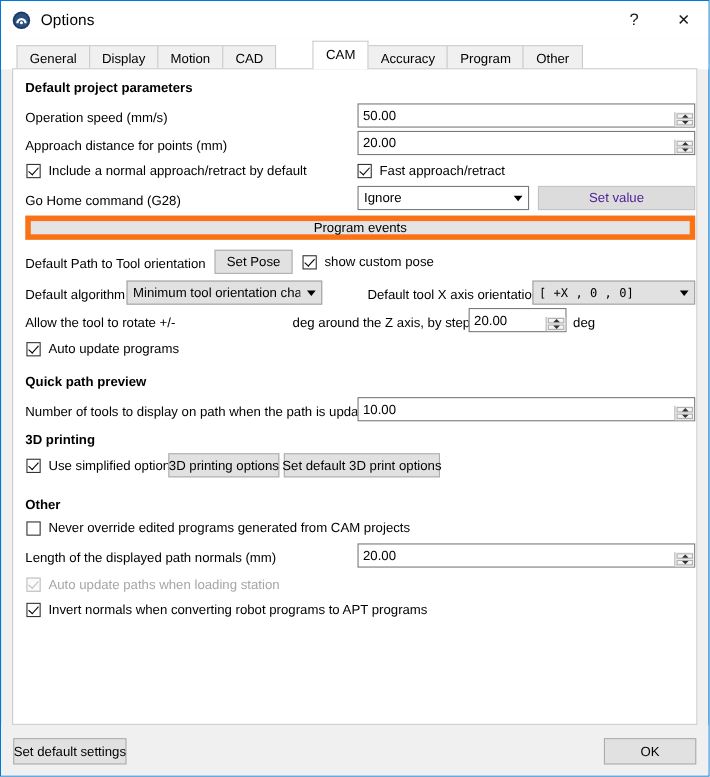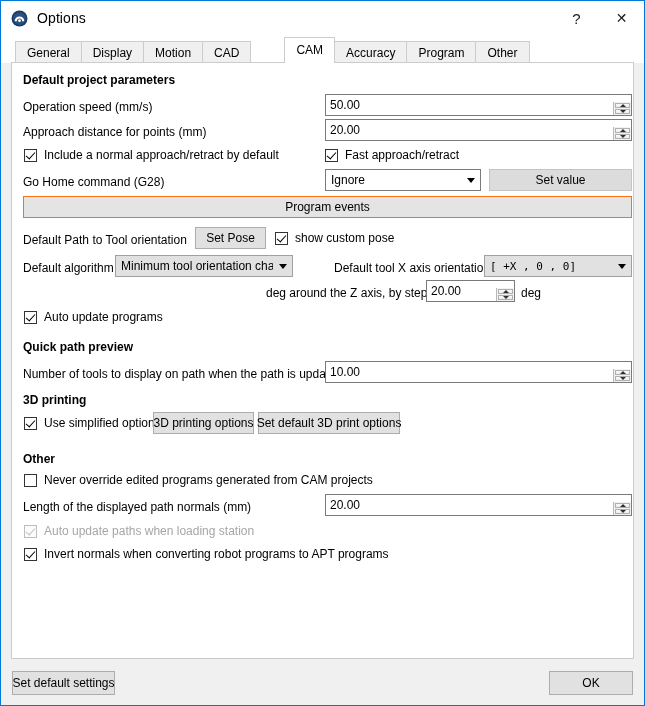--- a/index.html
+++ b/index.html
@@ -230,22 +230,22 @@
     height: 22px;
     display: flex;
     align-items: center;
     justify-content: center;
     font-size: 12px;
     color: #000;
     cursor: default;
     white-space: nowrap;
     padding: 0 8px;
   }
-  .btn.disabled { color: #000000; background: #dcdcdc; border-color: #c4c4c4; }
-  .btn.flat { border: 1px solid #f97316; background: #e4e4e4; }
+  .btn.disabled { color: #4c1d95; background: #dcdcdc; border-color: #c4c4c4; }
+  .btn.flat { border: 5px solid #f97316; background: #e4e4e4; }
 
   
   .chk {
     display: flex;
     align-items: center;
     cursor: default;
     white-space: nowrap;
   }
   .chk .box {
     width: 13px;
@@ -373,20 +373,21 @@
         <span class="ctext">Minimum tool orientation change</span>
         <i class="carrow"></i>
       </div>
 
       <div class="abs lbl" style="left:322px; top:198px;">Default tool X axis orientation</div>
       <div class="abs combo gray mono" style="left:472px; top:192px; width:148px;">
         <span class="ctext">[ +X ,     0 ,     0]</span>
         <i class="carrow"></i>
       </div>
 
+      <div class="abs lbl" style="left:11px; top:223px;">Allow the tool to rotate +/-</div>
       <div class="abs lbl" style="left:254px; top:223px;">deg around the Z axis, by steps of</div>
       <div class="abs field" style="left:414px; top:217px; width:89px;">
         <div class="val">20.00</div>
         <div class="spin">
           <div>
               <i class="arrow-up"></i>
             </div>
           <div>
               <i class="arrow-dn"></i>
             </div>

